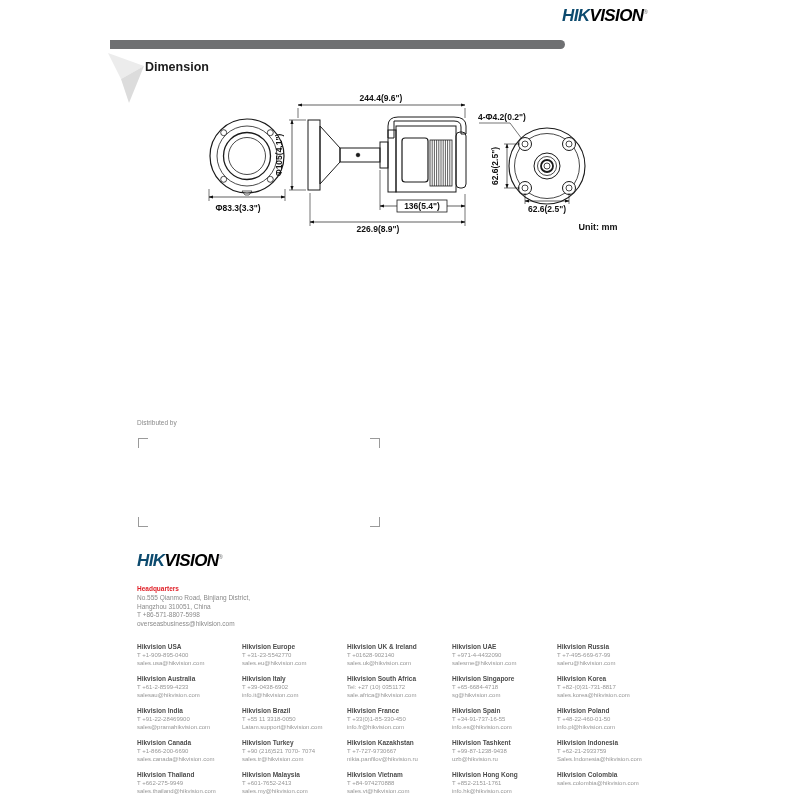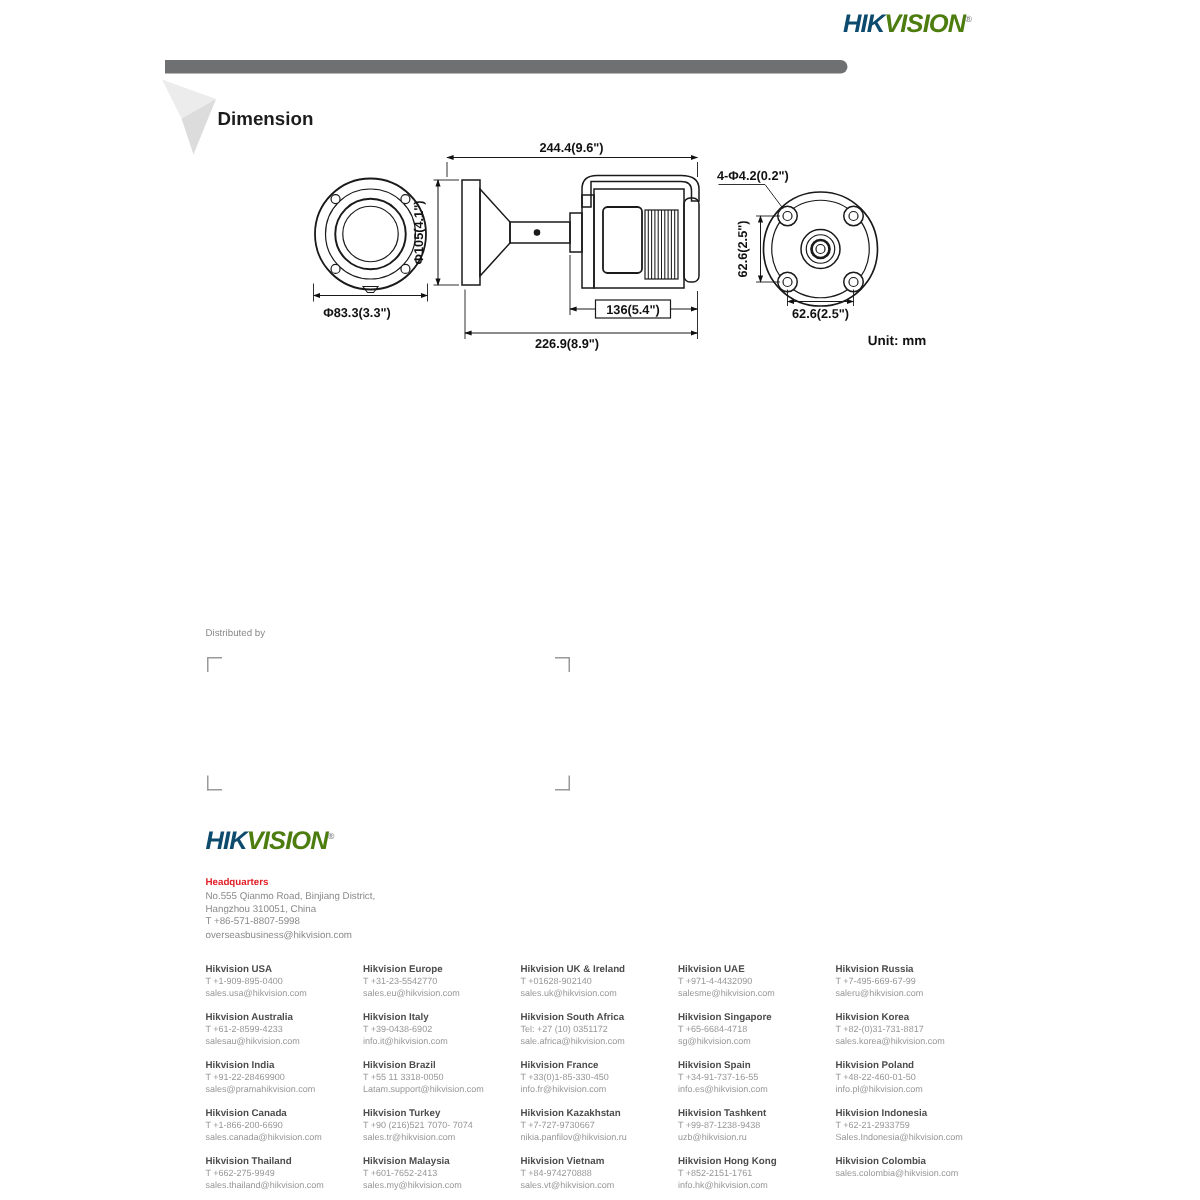--- a/index.html
+++ b/index.html
@@ -2,27 +2,27 @@
 <html><head>
 <meta charset="utf-8">
 <style>
   html,body{margin:0;padding:0;background:#fff;}
   .page{position:relative;width:800px;height:800px;background:#fff;overflow:hidden;
         font-family:"Liberation Sans",sans-serif;color:#111;}
 
   
   .logo{font-style:italic;font-weight:900;letter-spacing:-0.6px;white-space:nowrap;}
   .logo .hik{color:#0c4a6e;}
-  .logo .vis{color:#4d7c0f;}
+  .logo .vis{color:#000000;}
   .logo .reg{font-size:6px;color:#8b8d8e;vertical-align:super;font-style:normal;}
   .logo-top{position:absolute;left:562px;top:6px;font-size:17px;}
   .gray-bar{position:absolute;left:110px;top:40px;width:455px;height:9px;
             background:#6f7072;border-radius:0 5px 5px 0;}
   .chevron{position:absolute;left:106px;top:53px;}
-  .section-title{position:absolute;left:145px;top:60px;font-size:12.5px;font-weight:bold;color:#1c1c1c;margin-top:12px;}
+  .section-title{position:absolute;left:145px;top:60px;font-size:12.5px;font-weight:bold;color:#1c1c1c;}
 
   
   .drawing{position:absolute;left:190px;top:90px;}
   .dimtxt{font-family:"Liberation Sans",sans-serif;font-size:8.5px;font-weight:bold;fill:#111;}
   .unittxt{font-family:"Liberation Sans",sans-serif;font-size:9px;font-weight:bold;fill:#111;}
 
   
   .distributed{position:absolute;left:137px;top:419px;font-size:6.5px;color:#8a8a8a;}
   .dist-box{position:absolute;left:138px;top:438px;width:242px;height:89px;}
   .corner{position:absolute;width:9px;height:9px;border:0 solid #9a9a9a;}

